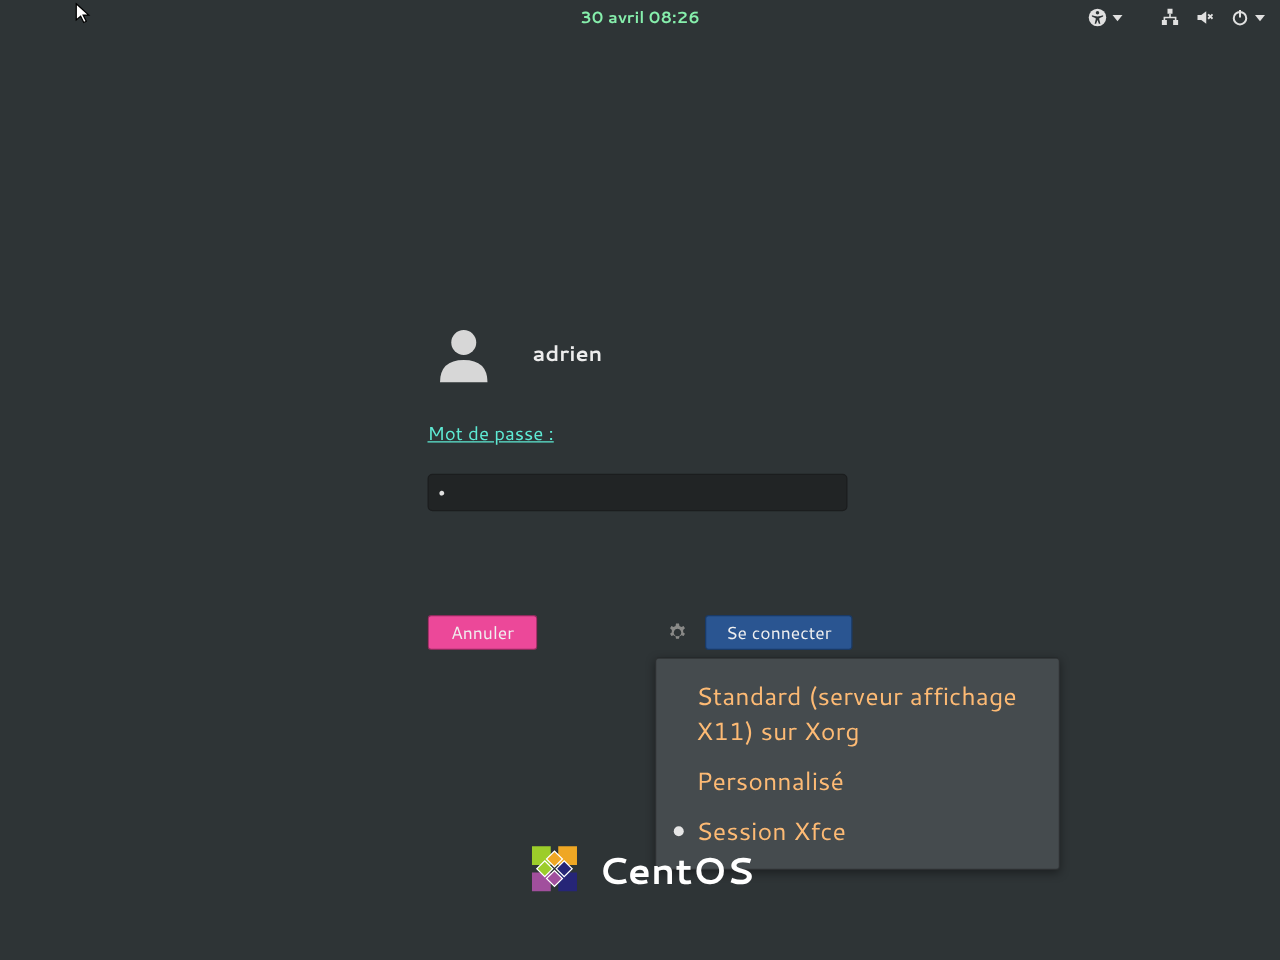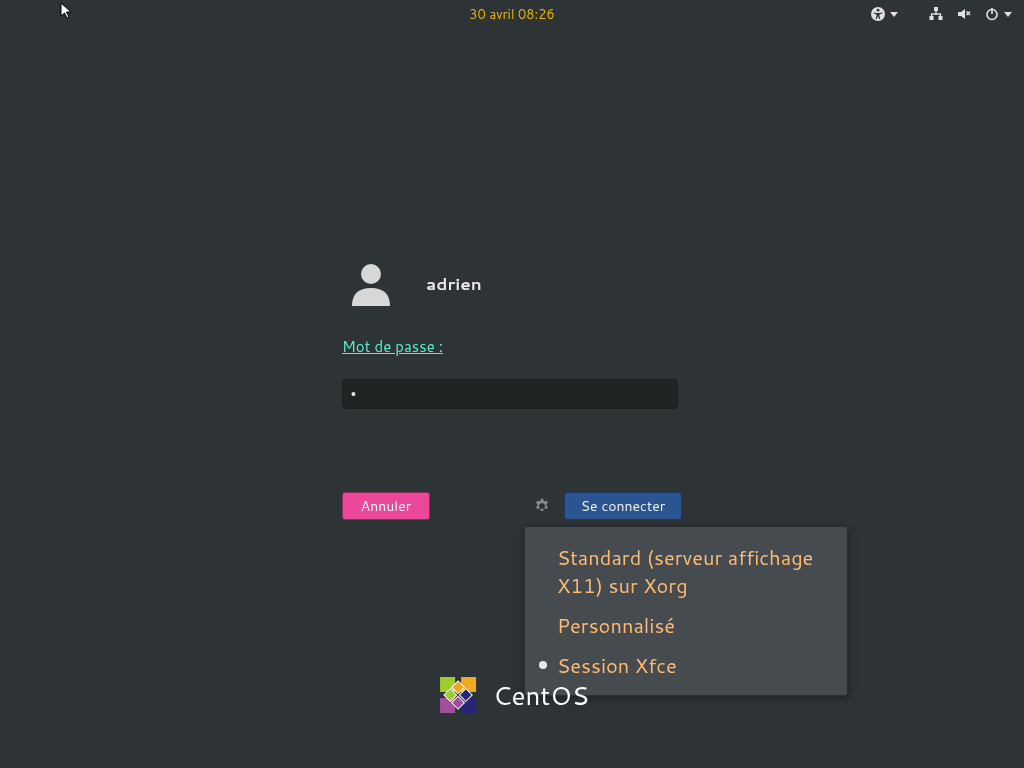--- a/index.html
+++ b/index.html
@@ -13,22 +13,22 @@
     position: relative;
   }
   
   .topbar {
     position: absolute;
     top: 0; left: 0; right: 0;
     height: 28px;
     display: flex;
     align-items: center;
     font-size: 13px;
-    font-weight: 400;
-    color: #eab308;
+    font-weight: 700;
+    color: #86efac;
     padding-left: 40px;
   }
   .topbar-center {
     position: absolute;
     left: 50%;
     transform: translateX(-50%);
   }
   .topbar-right {
     position: absolute;
     right: 8px;
@@ -174,22 +174,22 @@
   .logo {
     position: absolute;
     bottom: 50px;
     left: 50%;
     transform: translateX(-50%);
     display: flex;
     align-items: center;
     gap: 12px;
   }
   .logo-text {
-    font-size: 26px;
-    font-weight: 400;
+    font-size: 30px;
+    font-weight: 700;
     color: #fff;
     letter-spacing: 0px;
   }
 </style>
 </head>
 <body>
 
 <svg class="cursor" viewBox="0 0 14 18">
   <path d="M1 1 L1 14 L4.5 11 L7 16 L9 15 L6.5 10 L11 10 Z" fill="#ffffff" stroke="#000" stroke-width="1"></path>
 </svg>

